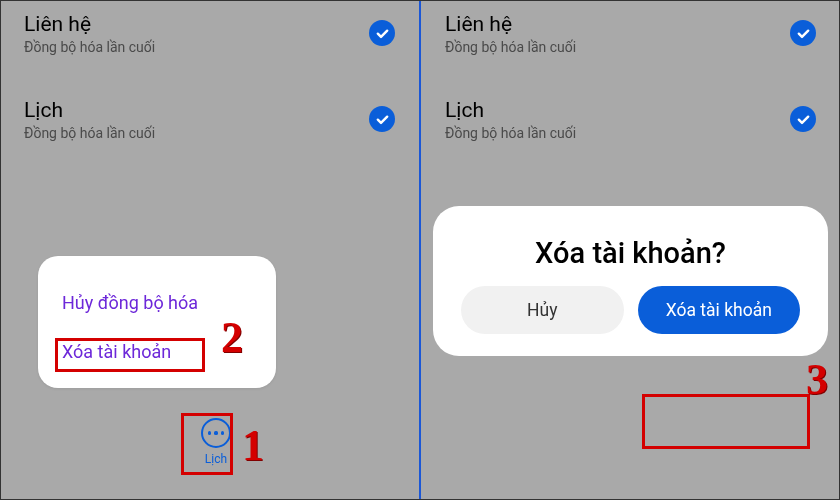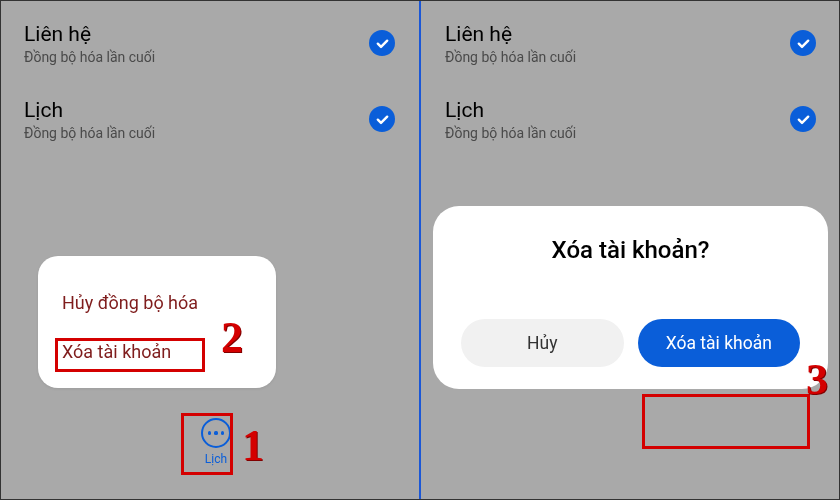--- a/index.html
+++ b/index.html
@@ -56,37 +56,37 @@
     height: 26px;
     border-radius: 50%;
     background: #0a5ed9;
     display: flex;
     align-items: center;
     justify-content: center;
   }
   .check svg { width: 15px; height: 15px; }
   .check svg path { stroke: #fff; stroke-width: 2.6; fill: none; stroke-linecap: round; stroke-linejoin: round; }
 
-  .row1 { top: 22px; }
+  .row1 { top: 12px; }
   .row2 { top: 98px; }
 
   
   .popup {
     position: absolute;
     left: 38px;
     top: 256px;
     width: 238px;
     background: #fff;
     border-radius: 20px;
     padding: 22px 22px 12px 22px;
     box-shadow: 0 1px 3px rgba(0,0,0,.08);
   }
   .popup .item {
     font-size: 18px;
-    color: #7f1d1d;
+    color: #6d28d9;
     padding: 14px 2px;
   }
 
   
   .more-wrap {
     position: absolute;
     left: 190px;
     top: 418px;
     width: 52px;
     text-align: center;
@@ -114,21 +114,21 @@
   .dialog {
     position: absolute;
     left: 12px;
     right: 12px;
     top: 206px;
     background: #fff;
     border-radius: 26px;
     padding: 30px 28px 22px 28px;
   }
   .dialog h3 {
-    font-size: 24px;
+    font-size: 29px;
     font-weight: 500;
     text-align: center;
     color: #000;
     margin-bottom: 16px;
   }
   .dialog p {
     font-size: 16.5px;
     line-height: 1.55;
     color: #2e2e2e;
     margin-bottom: 24px;
@@ -139,21 +139,20 @@
   }
   .dlg-btn {
     flex: 1;
     height: 48px;
     border-radius: 24px;
     display: flex;
     align-items: center;
     justify-content: center;
     font-size: 17.5px;
     cursor: pointer;
-    margin-top: 39px;
   }
   .dlg-btn.cancel {
     background: #f1f1f1;
     color: #333;
   }
   .dlg-btn.confirm {
     background: #0a5ed9;
     color: #fff;
   }
 

